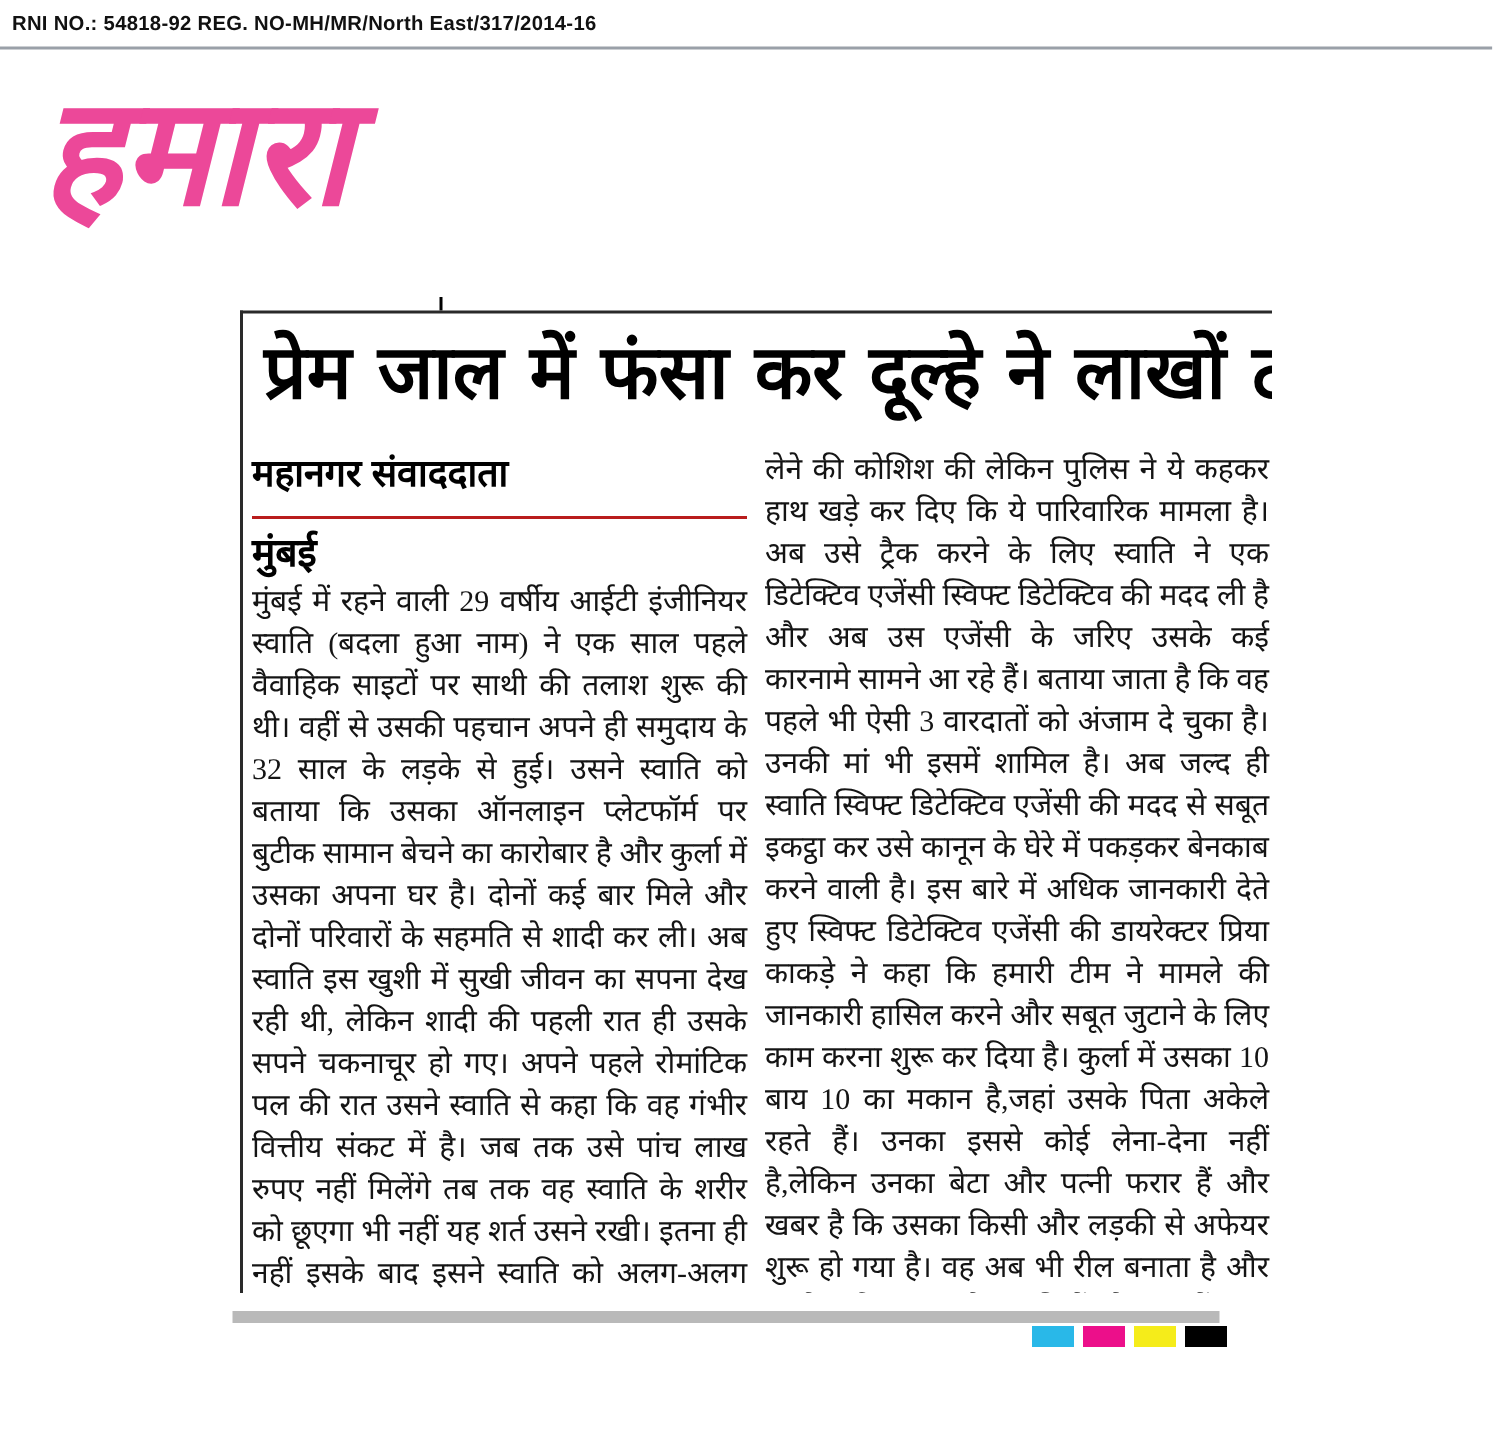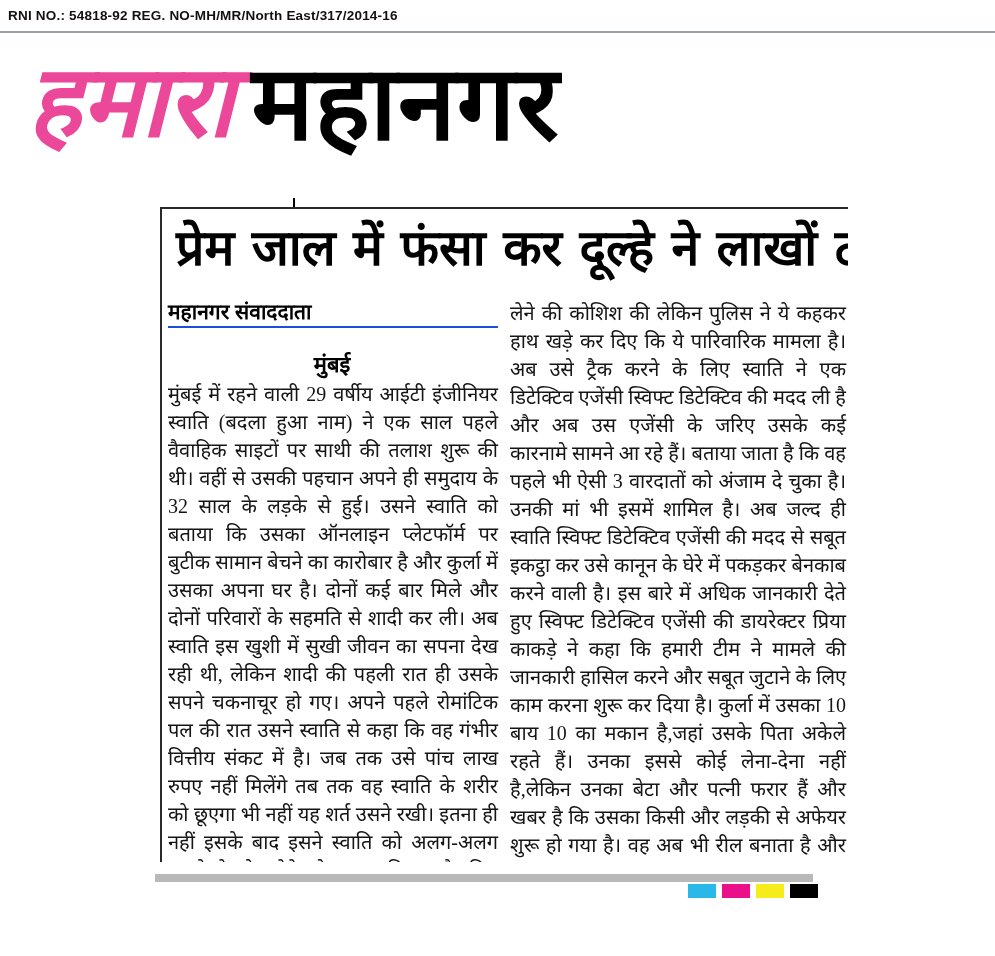--- a/index.html
+++ b/index.html
@@ -92,31 +92,31 @@
   }
   .columns {
     display: flex;
     gap: 12px;
     padding: 12px 2px 0 6px;
   }
   .col { width: 334px; }
   .col-right { width: 340px; }
 
   .byline {
-    font-size: 21px;
+    font-size: 25px;
     font-weight: bold;
     color: #000;
-    border-bottom: 2px solid #1d4ed8;
-    padding-bottom: 1px;
+    border-bottom: 2px solid #b91c1c;
+    padding-bottom: 13px;
   }
   .dateline {
-    text-align: center;
-    font-size: 22px;
+    text-align: left;
+    font-size: 26px;
     font-weight: bold;
-    padding: 20px 2px 2px 0;
+    padding: 3px 2px 2px 0;
   }
   .body-text {
     font-size: 20px;
     line-height: 28px;
     text-align: justify;
     color: #141414;
     font-family: "Liberation Serif", "DejaVu Serif", serif;
   }
   .col-right .body-text { padding-top: 2px; }
 
@@ -139,21 +139,20 @@
 
 <div class="page">
 
   <div class="top-strip">
     <span class="rni-line">RNI NO.: 54818-92 REG. NO-MH/MR/North East/317/2014-16</span>
   </div>
   <div class="top-rule"></div>
 
   <div class="masthead">
     <span class="masthead-red" style="color: #ec4899;">हमारा</span>
-    <span class="masthead-black" style="color: rgb(0, 0, 0);">महानगर</span>
   </div>
 
   <div class="reg-tick"></div>
 
   <div class="article">
     <div class="headline">प्रेम जाल में फंसा कर दूल्हे ने लाखों ठगा</div>
     <div class="columns">
       <div class="col">
         <div class="byline">महानगर संवाददाता</div>
         <div class="dateline">मुंबई</div>

